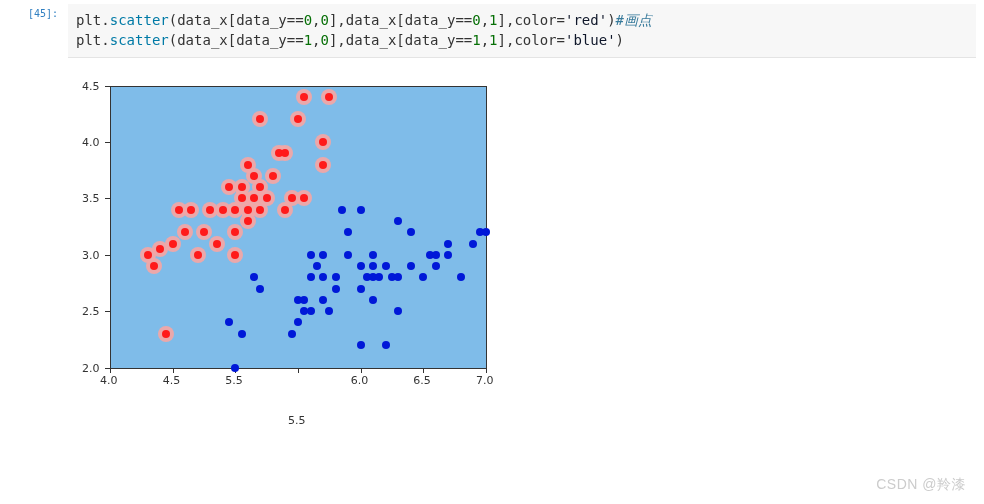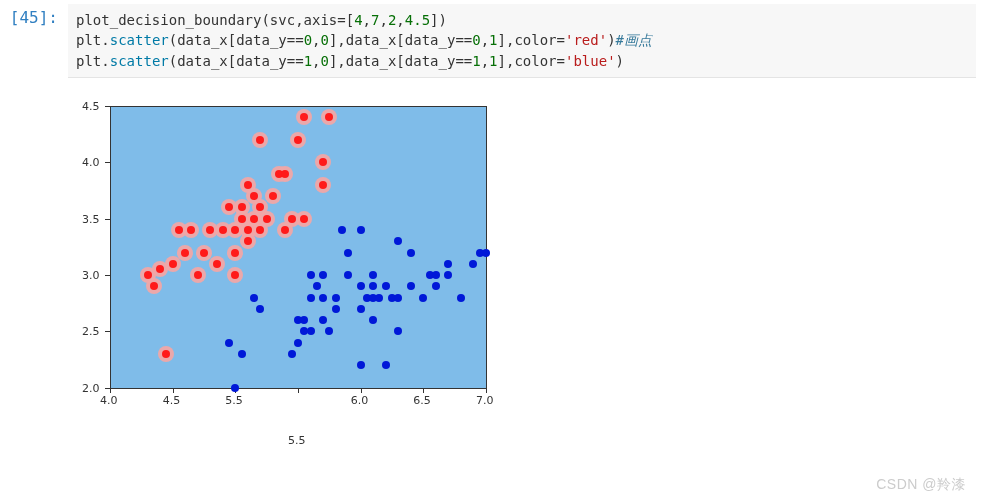--- a/index.html
+++ b/index.html
@@ -14,21 +14,21 @@
   .cell {
     display: flex;
     align-items: flex-start;
     padding: 4px 0 4px 8px;
   }
   .prompt {
     width: 60px;
     text-align: right;
     padding-right: 10px;
     font-family: "Consolas", "Menlo", monospace;
-    font-size: 16px;
+    font-size: 10px;
     color: #307fc1;
     flex-shrink: 0;
     padding-top: 4px;
   }
   .code-area {
     flex: 1;
     background: #f7f7f7;
     border: 1px solid #e4e4e4;
     border-left: none;
     border-right: none;
@@ -36,21 +36,21 @@
     padding: 6px 8px;
     font-family: "Consolas", "Menlo", monospace;
     font-size: 14px;
     line-height: 1.45;
     color: #333;
     margin-right: 8px;
     margin-bottom: 8px;
   }
   .code-line { white-space: pre; }
   .tok-num { color: #066f06; }
-  .tok-str { color: #b91c1c; text-align: center; }
+  .tok-str { color: #0f172a; text-align: center; }
   .tok-comment { color: #377a9b; font-style: italic; }
   .tok-call { color: #333; }
   .tok-attr { color: #007aa6; }
 
   .output-area {
     margin-left: 68px;
     position: relative;
     width: 430px;
     height: 320px;
     margin-top: 6px;
@@ -95,21 +95,20 @@
     font-family: Arial, "Microsoft YaHei", sans-serif;
     letter-spacing: .5px;
   }
 </style>
 </head>
 <body>
 
 <div class="cell">
   <div class="prompt">[45]:</div>
   <div class="code-area">
-    <div class="code-line"><span>plot_decision_boundary(svc,axis</span><span>=</span><span>[</span><span class="tok-num">4</span><span>,</span><span class="tok-num">7</span><span>,</span><span class="tok-num">2</span><span>,</span><span class="tok-num">4.5</span><span>])</span></div>
     <div class="code-line"><span>plt</span><span>.</span><span class="tok-attr">scatter</span><span>(data_x[data_y</span><span>==</span><span class="tok-num">0</span><span>,</span><span class="tok-num">0</span><span>],data_x[data_y</span><span>==</span><span class="tok-num">0</span><span>,</span><span class="tok-num">1</span><span>],color</span><span>=</span><span class="tok-str">'red'</span><span>)</span><span class="tok-comment">#画点</span></div>
     <div class="code-line"><span>plt</span><span>.</span><span class="tok-attr">scatter</span><span>(data_x[data_y</span><span>==</span><span class="tok-num">1</span><span>,</span><span class="tok-num">0</span><span>],data_x[data_y</span><span>==</span><span class="tok-num">1</span><span>,</span><span class="tok-num">1</span><span>],color</span><span>=</span><span class="tok-str">'blue'</span><span>)</span></div>
   </div>
 </div>
 
 <div class="output-area" id="plot">
     <div class="plot-bg" style="left: 42px; top: 10px; width: 376px; height: 282px;"></div>
     <div class="spine" style="left: 42px; top: 10px; width: 376px; height: 1px;"></div>
     <div class="spine" style="left: 42px; top: 292px; width: 376px; height: 1px;"></div>
     <div class="spine" style="left: 42px; top: 10px; width: 1px; height: 282px;"></div>

